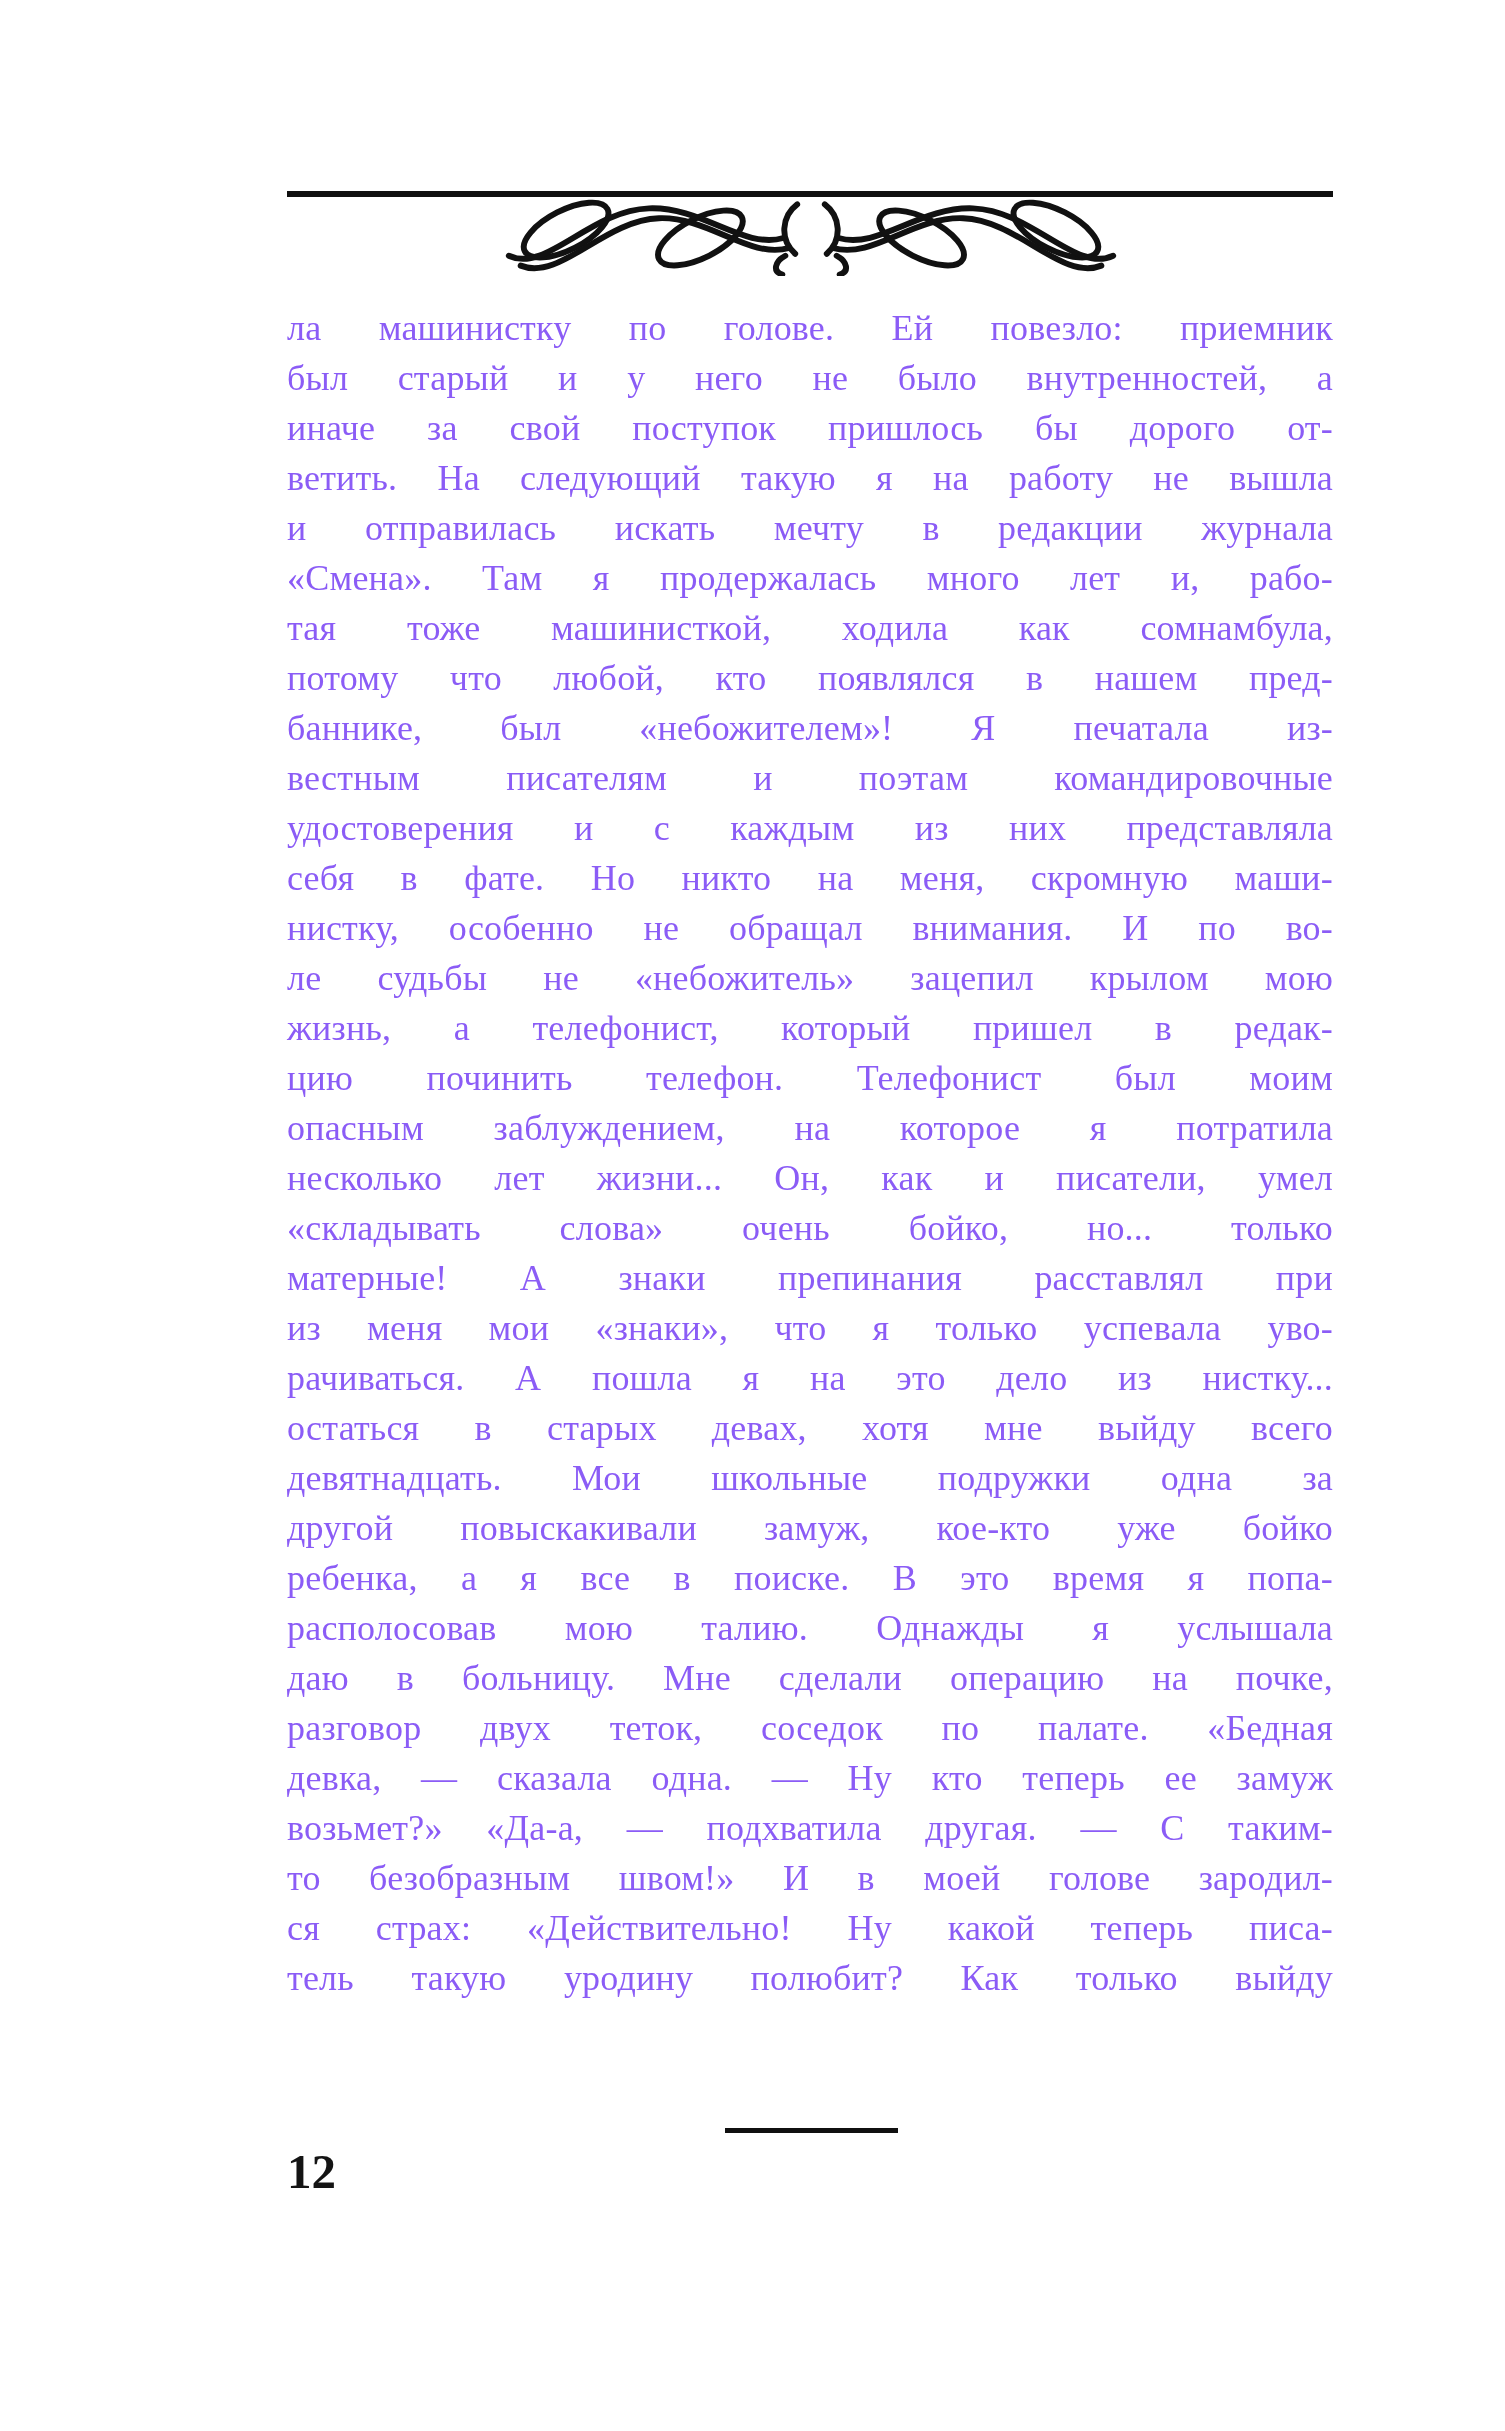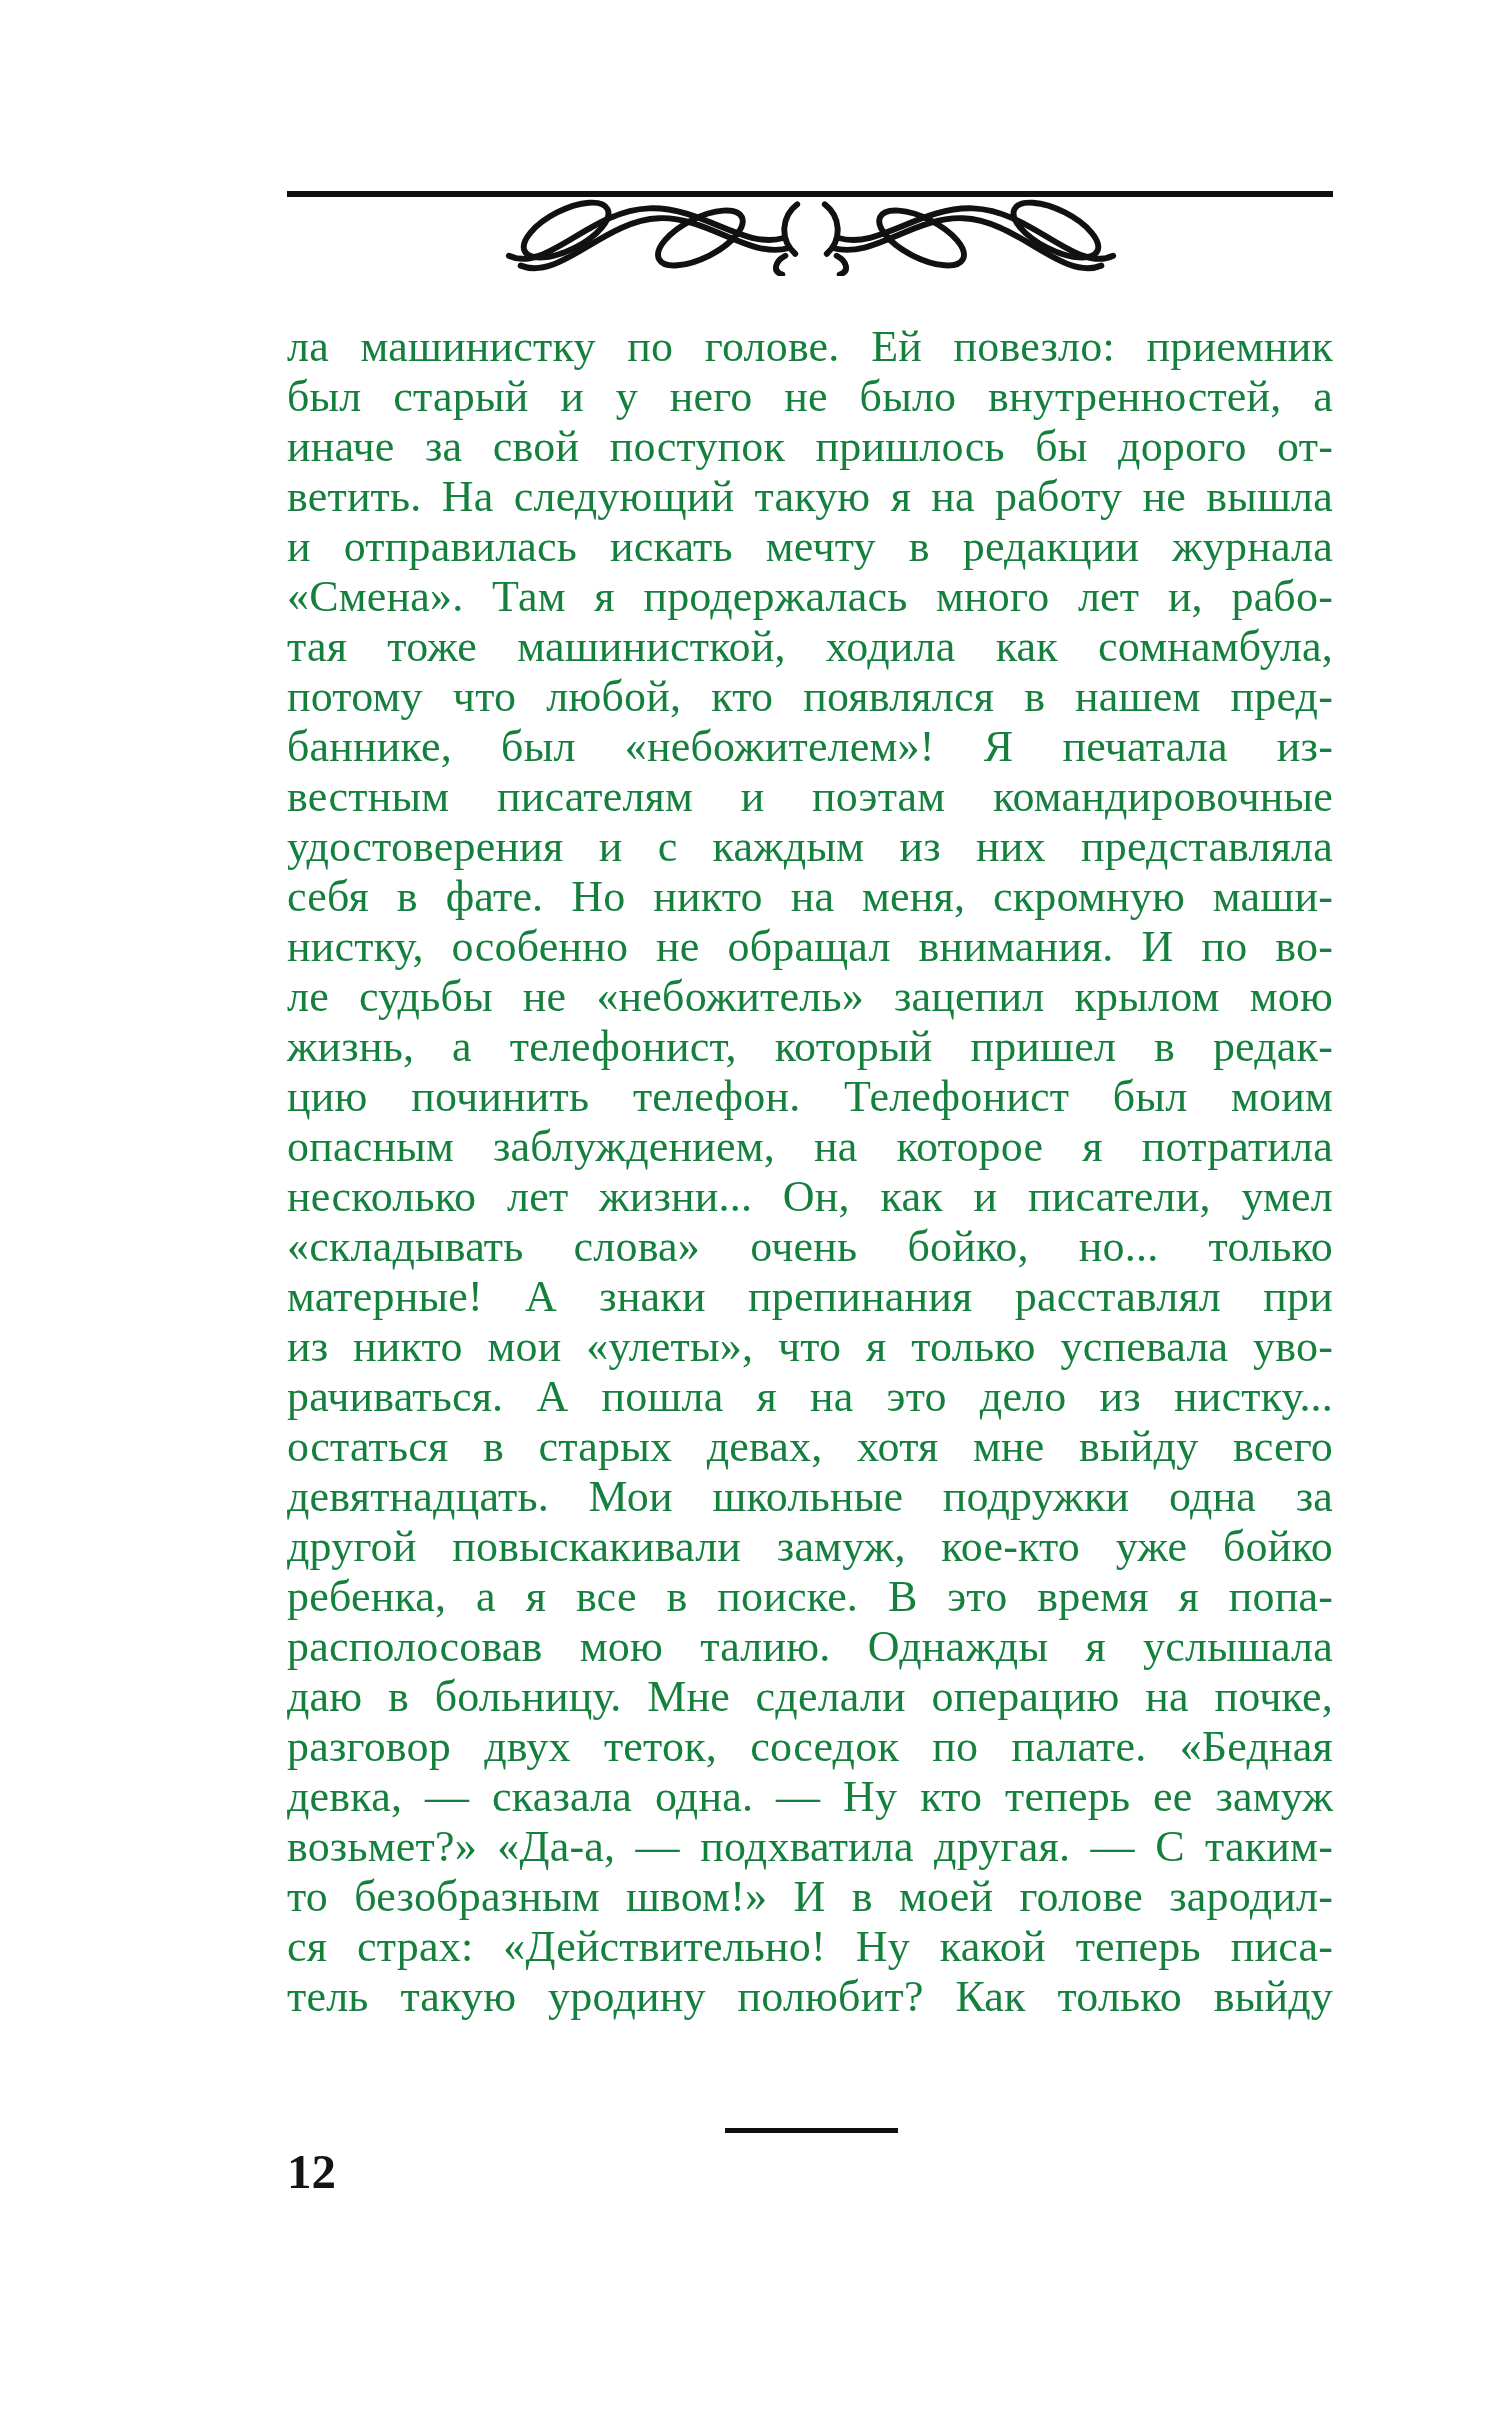--- a/index.html
+++ b/index.html
@@ -28,25 +28,25 @@
     position: absolute;
     left: 495px;
     top: 196px;
     width: 632px;
     height: 80px;
   }
   .ornament svg { display: block; width: 100%; height: 100%; }
   .text-block {
     position: absolute;
     left: 287px;
-    top: 322px;
+    top: 303px;
     width: 1046px;
-    font-size: 44px;
+    font-size: 36px;
     line-height: 50px;
-    color: #15803d;
+    color: #8b5cf6;
     letter-spacing: 0.2px;
   }
   .text-line {
     text-align: justify;
     text-align-last: justify;
     white-space: normal;
     height: 50px;
     overflow: visible;
   }
   .footer-rule {
@@ -106,21 +106,21 @@
       <div class="text-line">удостоверения и с каждым из них представляла</div>
       <div class="text-line">себя в фате. Но никто на меня, скромную маши-</div>
       <div class="text-line">нистку, особенно не обращал внимания. И по во-</div>
       <div class="text-line">ле судьбы не «небожитель» зацепил крылом мою</div>
       <div class="text-line">жизнь, а телефонист, который пришел в редак-</div>
       <div class="text-line">цию починить телефон. Телефонист был моим</div>
       <div class="text-line">опасным заблуждением, на которое я потратила</div>
       <div class="text-line">несколько лет жизни... Он, как и писатели, умел</div>
       <div class="text-line">«складывать слова» очень бойко, но... только</div>
       <div class="text-line">матерные! А знаки препинания расставлял при</div>
-      <div class="text-line">из никто мои «улеты», что я только успевала уво-</div>
+      <div class="text-line">из меня мои «знаки», что я только успевала уво-</div>
       <div class="text-line">рачиваться. А пошла я на это дело из нистку...</div>
       <div class="text-line">остаться в старых девах, хотя мне выйду всего</div>
       <div class="text-line">девятнадцать. Мои школьные подружки одна за</div>
       <div class="text-line">другой повыскакивали замуж, кое-кто уже бойко</div>
       <div class="text-line">ребенка, а я все в поиске. В это время я попа-</div>
       <div class="text-line">располосовав мою талию. Однажды я услышала</div>
       <div class="text-line">даю в больницу. Мне сделали операцию на почке,</div>
       <div class="text-line">разговор двух теток, соседок по палате. «Бедная</div>
       <div class="text-line">девка, — сказала одна. — Ну кто теперь ее замуж</div>
       <div class="text-line">возьмет?» «Да-а, — подхватила другая. — С таким-</div>

